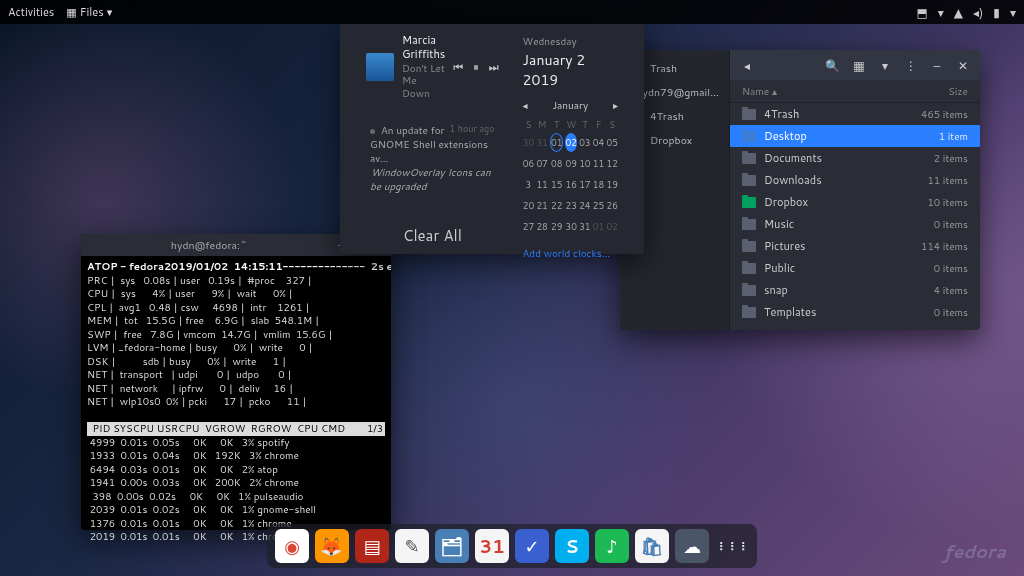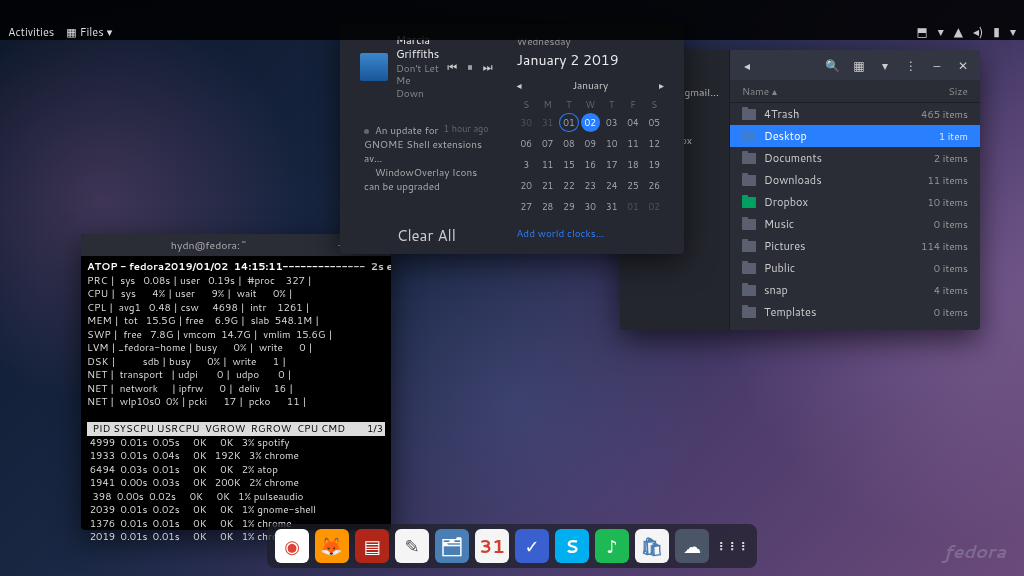--- a/index.html
+++ b/index.html
@@ -3,27 +3,27 @@
 <meta charset="utf-8">
 <style>
 * { margin: 0; padding: 0; box-sizing: border-box; font-family: "Cantarell", "DejaVu Sans", sans-serif; }
 body { width: 1024px; height: 576px; overflow: hidden; background: linear-gradient(135deg, #0a1628 0%, #1a2845 40%, #4a3b6b 70%, #6b4a7a 100%); position: relative; }
 .wallpaper-mesh { position: absolute; inset: 0; background:
   radial-gradient(circle at 10% 35%, rgba(200,120,180,0.25) 0%, transparent 20%),
   radial-gradient(circle at 95% 50%, rgba(180,140,200,0.3) 0%, transparent 25%),
   radial-gradient(circle at 50% 70%, rgba(100,150,220,0.15) 0%, transparent 30%);
 }
 
-.topbar { position: absolute; top:0; left:0; right:0; height:40px; background: rgba(0,0,0,0.85); color:#ddd; font-size:11px; display:flex; align-items:flex-end; padding:0 8px; z-index:10;}
+.topbar { position: absolute; top:0; left:0; right:0; height:24px; background: rgba(0,0,0,0.85); color:#ddd; font-size:11px; display:flex; align-items:center; padding:0 8px; z-index:10;}
 .topbar .left { display:flex; gap:12px; align-items:center;}
 .topbar .center { position:absolute; left:50%; transform:translateX(-50%); background:#2a7fff; color:#fff; padding:2px 10px; border-radius:0 0 3px 3px; font-size:10.5px;}
 .topbar .right { margin-left:auto; display:flex; gap:10px; align-items:center; font-size:12px;}
 .topbar .right span { opacity:0.9; }
 
-.tray { position:absolute; top:24px; left:340px; width:344px; height:230px; background:#252831; color:#bbb; border-radius:0 0 4px 4px; box-shadow:0 8px 30px rgba(0,0,0,0.6); padding:10px 20px 8px; font-size:11px; z-index:9; display:flex; gap:14px;}
+.tray { position:absolute; top:24px; left:340px; width:304px; height:230px; background:#252831; color:#bbb; border-radius:0 0 4px 4px; box-shadow:0 8px 30px rgba(0,0,0,0.6); padding:10px 26px 8px; font-size:11px; z-index:9; display:flex; gap:14px;}
 .tray-left { flex:1; }
 .nowplaying { display:flex; gap:8px; align-items:center; margin-bottom:10px;}
 .album { width:28px; height:28px; background:linear-gradient(#3a88cc,#1a5599); border-radius:2px;}
 .np-text { flex:1; line-height:1.25;}
 .np-artist { color:#eee; font-size:11px;}
 .np-title { color:#888; font-size:10px;}
 .np-ctrl { display:flex; gap:10px; font-size:11px; color:#ccc;}
 .notif { font-size:10px; color:#aaa; line-height:1.4; margin-top:8px; padding:6px 4px;}
 .notif .dot{display:inline-block;width:5px;height:5px;background:#666;border-radius:50%;margin-right:6px;vertical-align:middle;}
 .notif-time{float:right;color:#666;font-size:9px;}
@@ -105,21 +105,21 @@
       </div>
       <div class="np-ctrl">
         <span>⏮</span>
         <span>⏸</span>
         <span>⏭</span>
       </div>
     </div>
     <div class="notif">
       <span class="notif-time">1 hour ago</span>
       <span class="dot"></span><span>An update for GNOME Shell extensions av…</span><br>
-      <span style="margin-left:11px;">WindowOverlay Icons can be upgraded</span>
+      <span style="margin-left:1px;font-style:italic;">WindowOverlay Icons can be upgraded</span>
     </div>
     <div class="clearall">Clear All</div>
   </div>
   <div class="tray-right">
     <div class="cal-head">Wednesday</div>
     <div class="cal-date">January 2 2019</div>
     <div class="cal-nav">
       <span>◂</span>
       <span>January</span>
       <span>▸</span>

